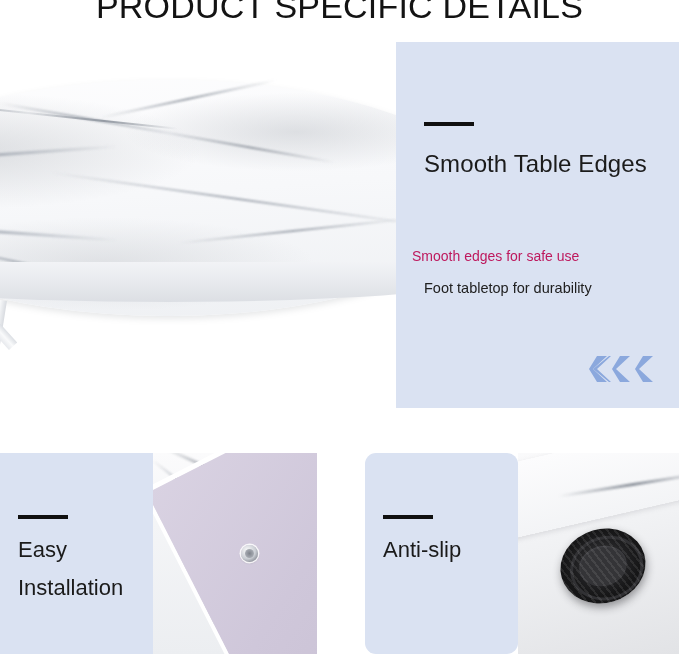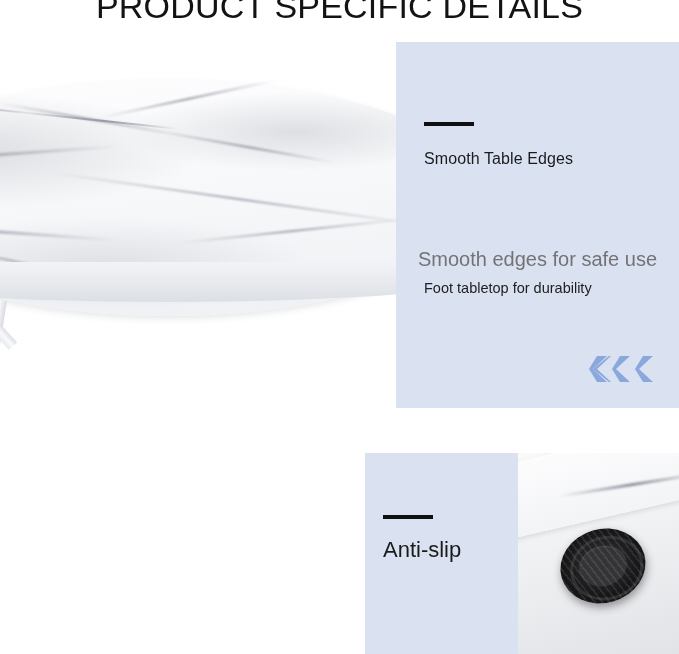--- a/index.html
+++ b/index.html
@@ -98,26 +98,26 @@
     background:#dae2f2;
   }
   .rule{
     position:absolute;
     width:50px; height:4px;
     background:#101010;
   }
   .panel-main .rule{ left:28px; top:80px; }
   .panel-main .heading{
     position:absolute; left:28px; top:108px;
-    font-size:16px; font-weight:400; color:#1b1b1b;
+    font-size:24px; font-weight:400; color:#1b1b1b;
     white-space:nowrap; letter-spacing:.1px;
   }
   .panel-main .b1{
-    position:absolute; left:22px; top:206px;
-    font-size:20px; color:#737373; white-space:nowrap;
+    position:absolute; left:16px; top:206px;
+    font-size:14px; color:#be185d; white-space:nowrap;
   }
   .panel-main .b2{
     position:absolute; left:28px; top:238px;
     font-size:14.5px; color:#202020; white-space:nowrap;
   }
   .chevrons{
     position:absolute; right:22px; bottom:24px;
     display:flex; gap:1px; align-items:center;
   }
   .chev{ display:block; }
@@ -131,21 +131,21 @@
   .card-left{ left:0; width:317px; }
   .card-right{ left:365px; width:314px; }
 
   .card-text{
     background:#dae2f2;
     position:relative;
     flex:0 0 auto;
     height:100%;
   }
   .card-left .card-text{ width:153px; }
-  .card-right .card-text{ width:153px; }
+  .card-right .card-text{ width:153px;border-radius:11px; }
 
   .card-text .rule{ left:18px; top:62px; }
   .card-text .line1{
     position:absolute; left:18px; top:84px;
     font-size:22px; color:#1b1b1b; white-space:nowrap;
   }
   .card-text .line2{
     position:absolute; left:18px; top:122px;
     font-size:22px; color:#1b1b1b; white-space:nowrap;
   }
@@ -268,20 +268,35 @@
       </svg>
       <svg class="chev" width="22" height="30" viewBox="0 0 22 30">
         <polygon points="18,2 4,15 18,28 8,28 0,15 8,2" fill="#8ba8dd"></polygon>
       </svg>
       <svg class="chev" width="22" height="30" viewBox="0 0 22 30">
         <polygon points="18,2 4,15 18,28 8,28 0,15 8,2" fill="#8ba8dd"></polygon>
       </svg>
     </div>
   </div>
 
+  <div class="card card-left">
+    <div class="card-text">
+      <span class="rule"></span>
+      <div class="line1">Easy</div>
+      <div class="line2">Installation</div>
+    </div>
+    <div class="card-photo">
+      <div class="install">
+        <span class="mv1"></span>
+        <span class="mv2"></span>
+        <div class="panel-under"></div>
+        <div class="screw"></div>
+      </div>
+    </div>
+  </div>
 
   <div class="card card-right">
     <div class="card-text">
       <span class="rule"></span>
       <div class="line1">Anti-slip</div>
     </div>
     <div class="card-photo">
       <div class="footmat">
         <div class="mtop"></div>
         <span class="mvein"></span>

